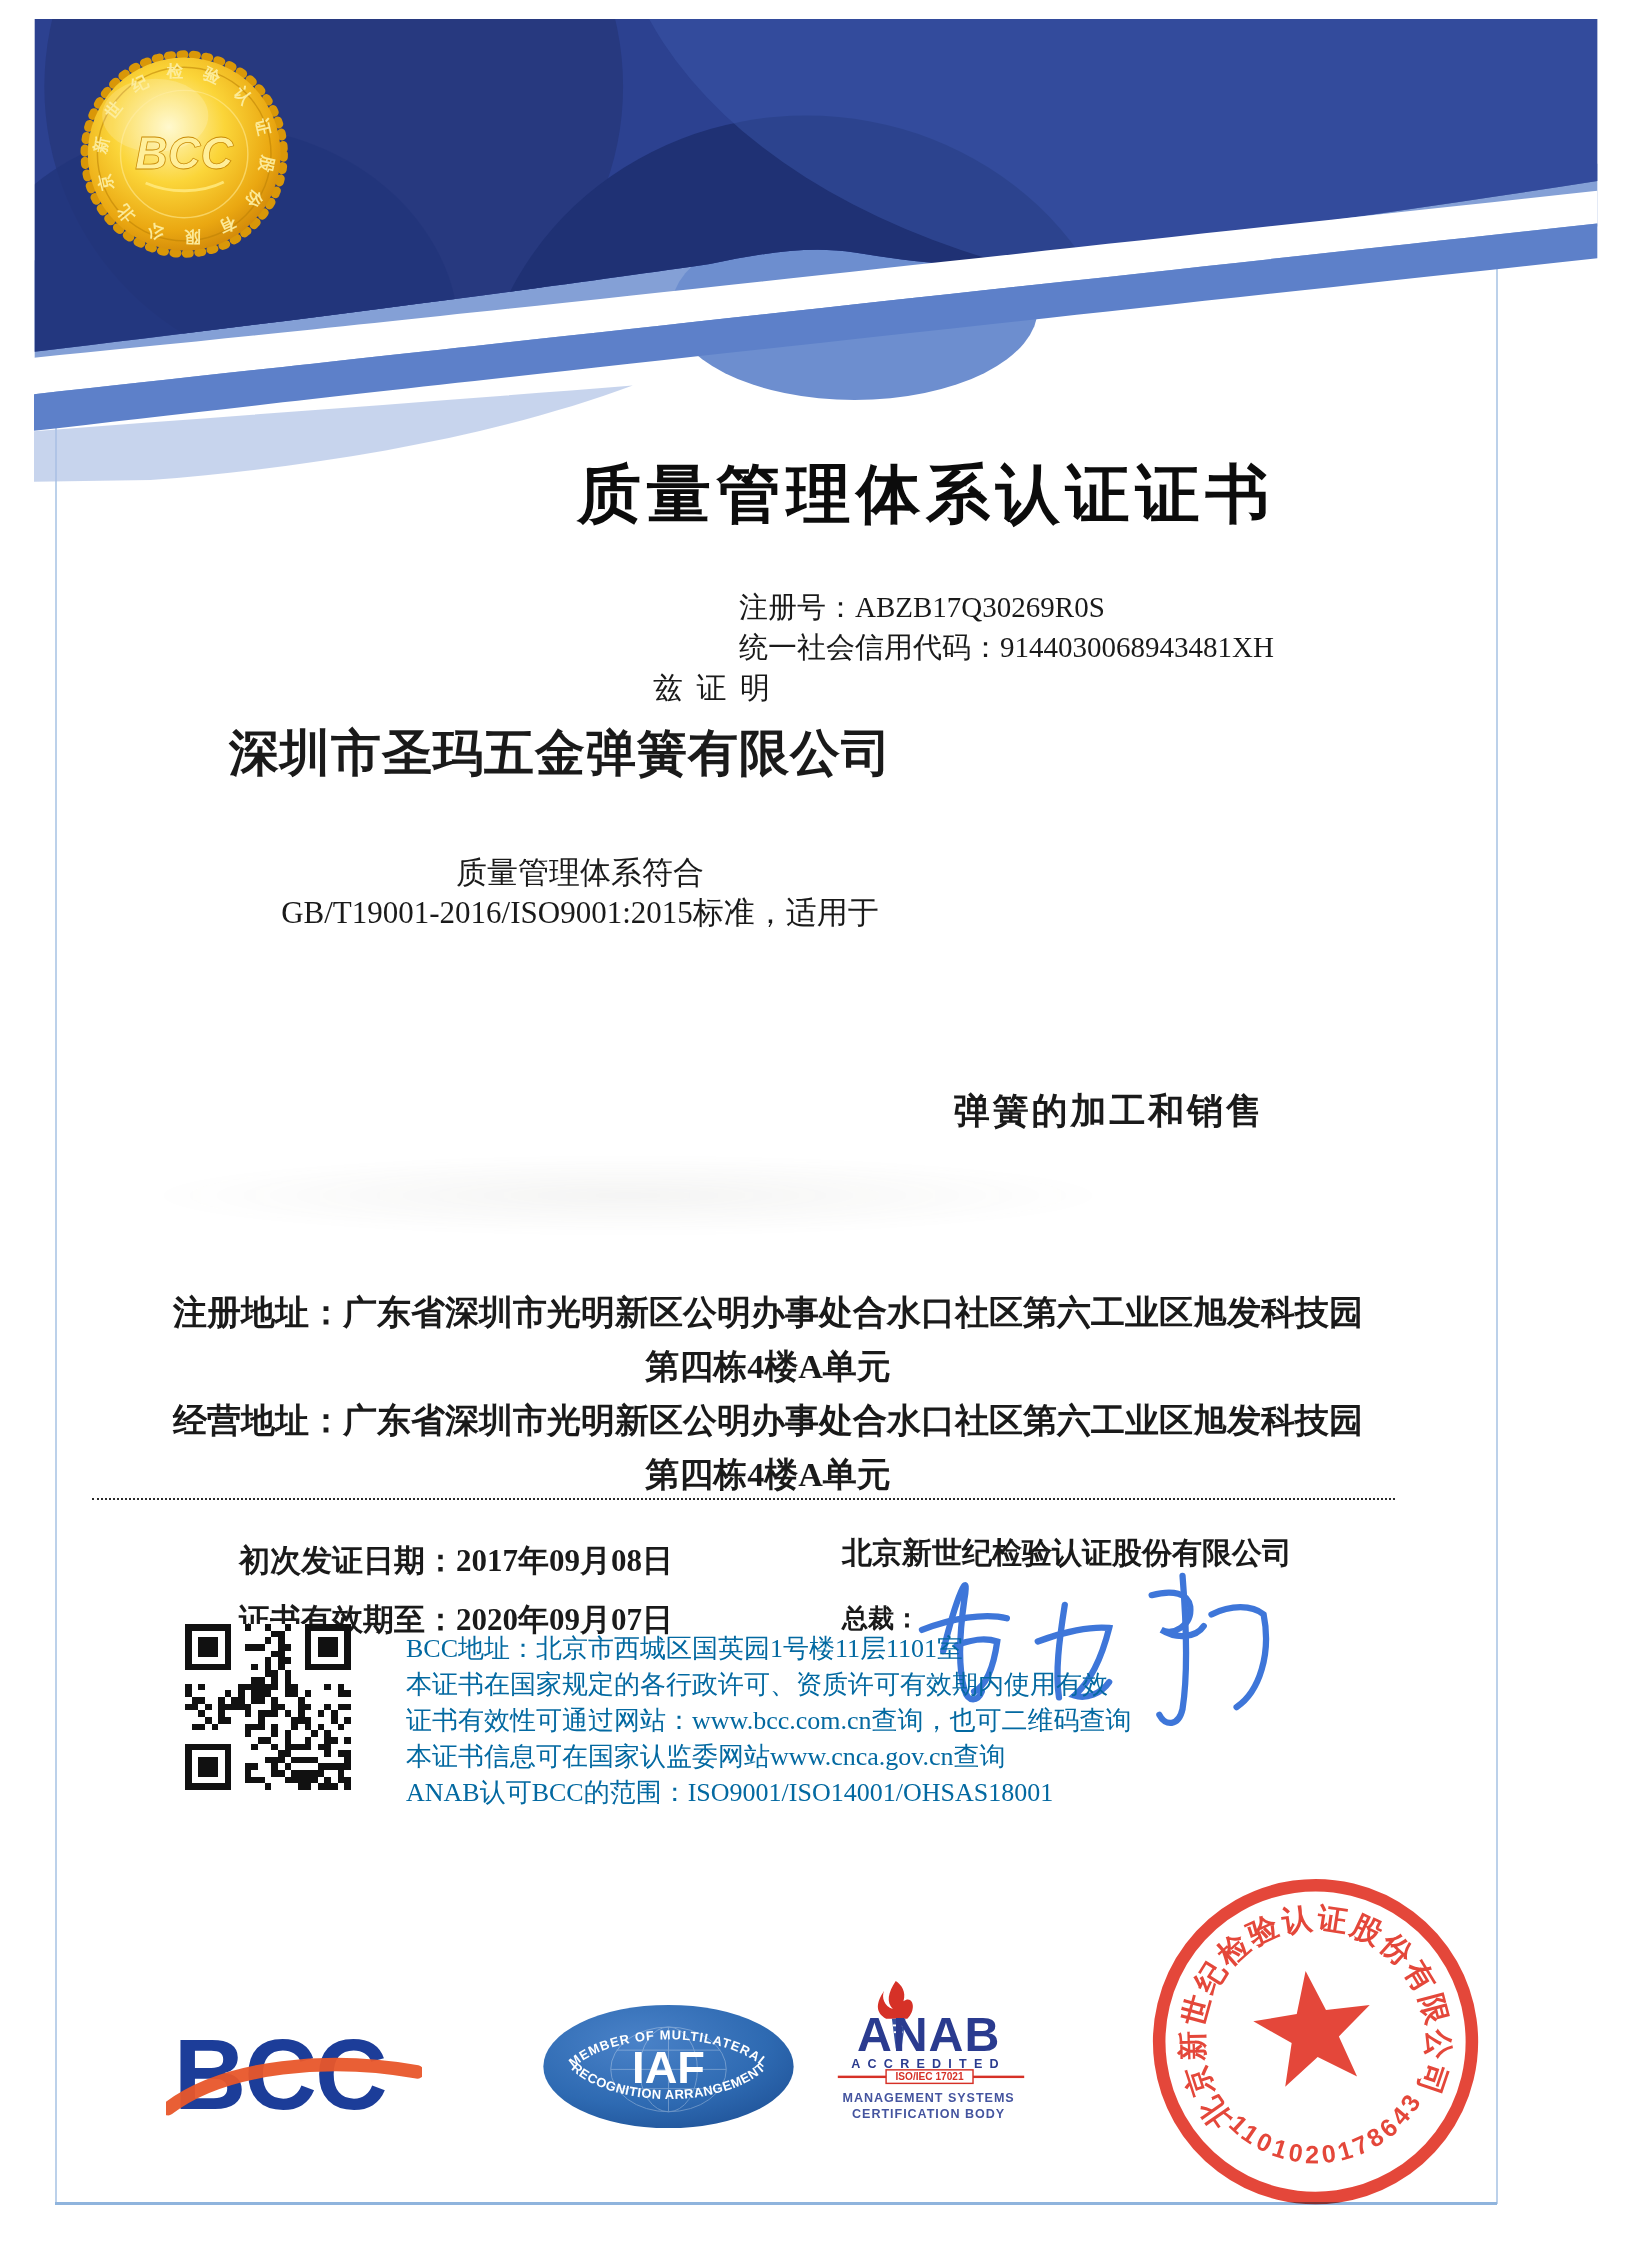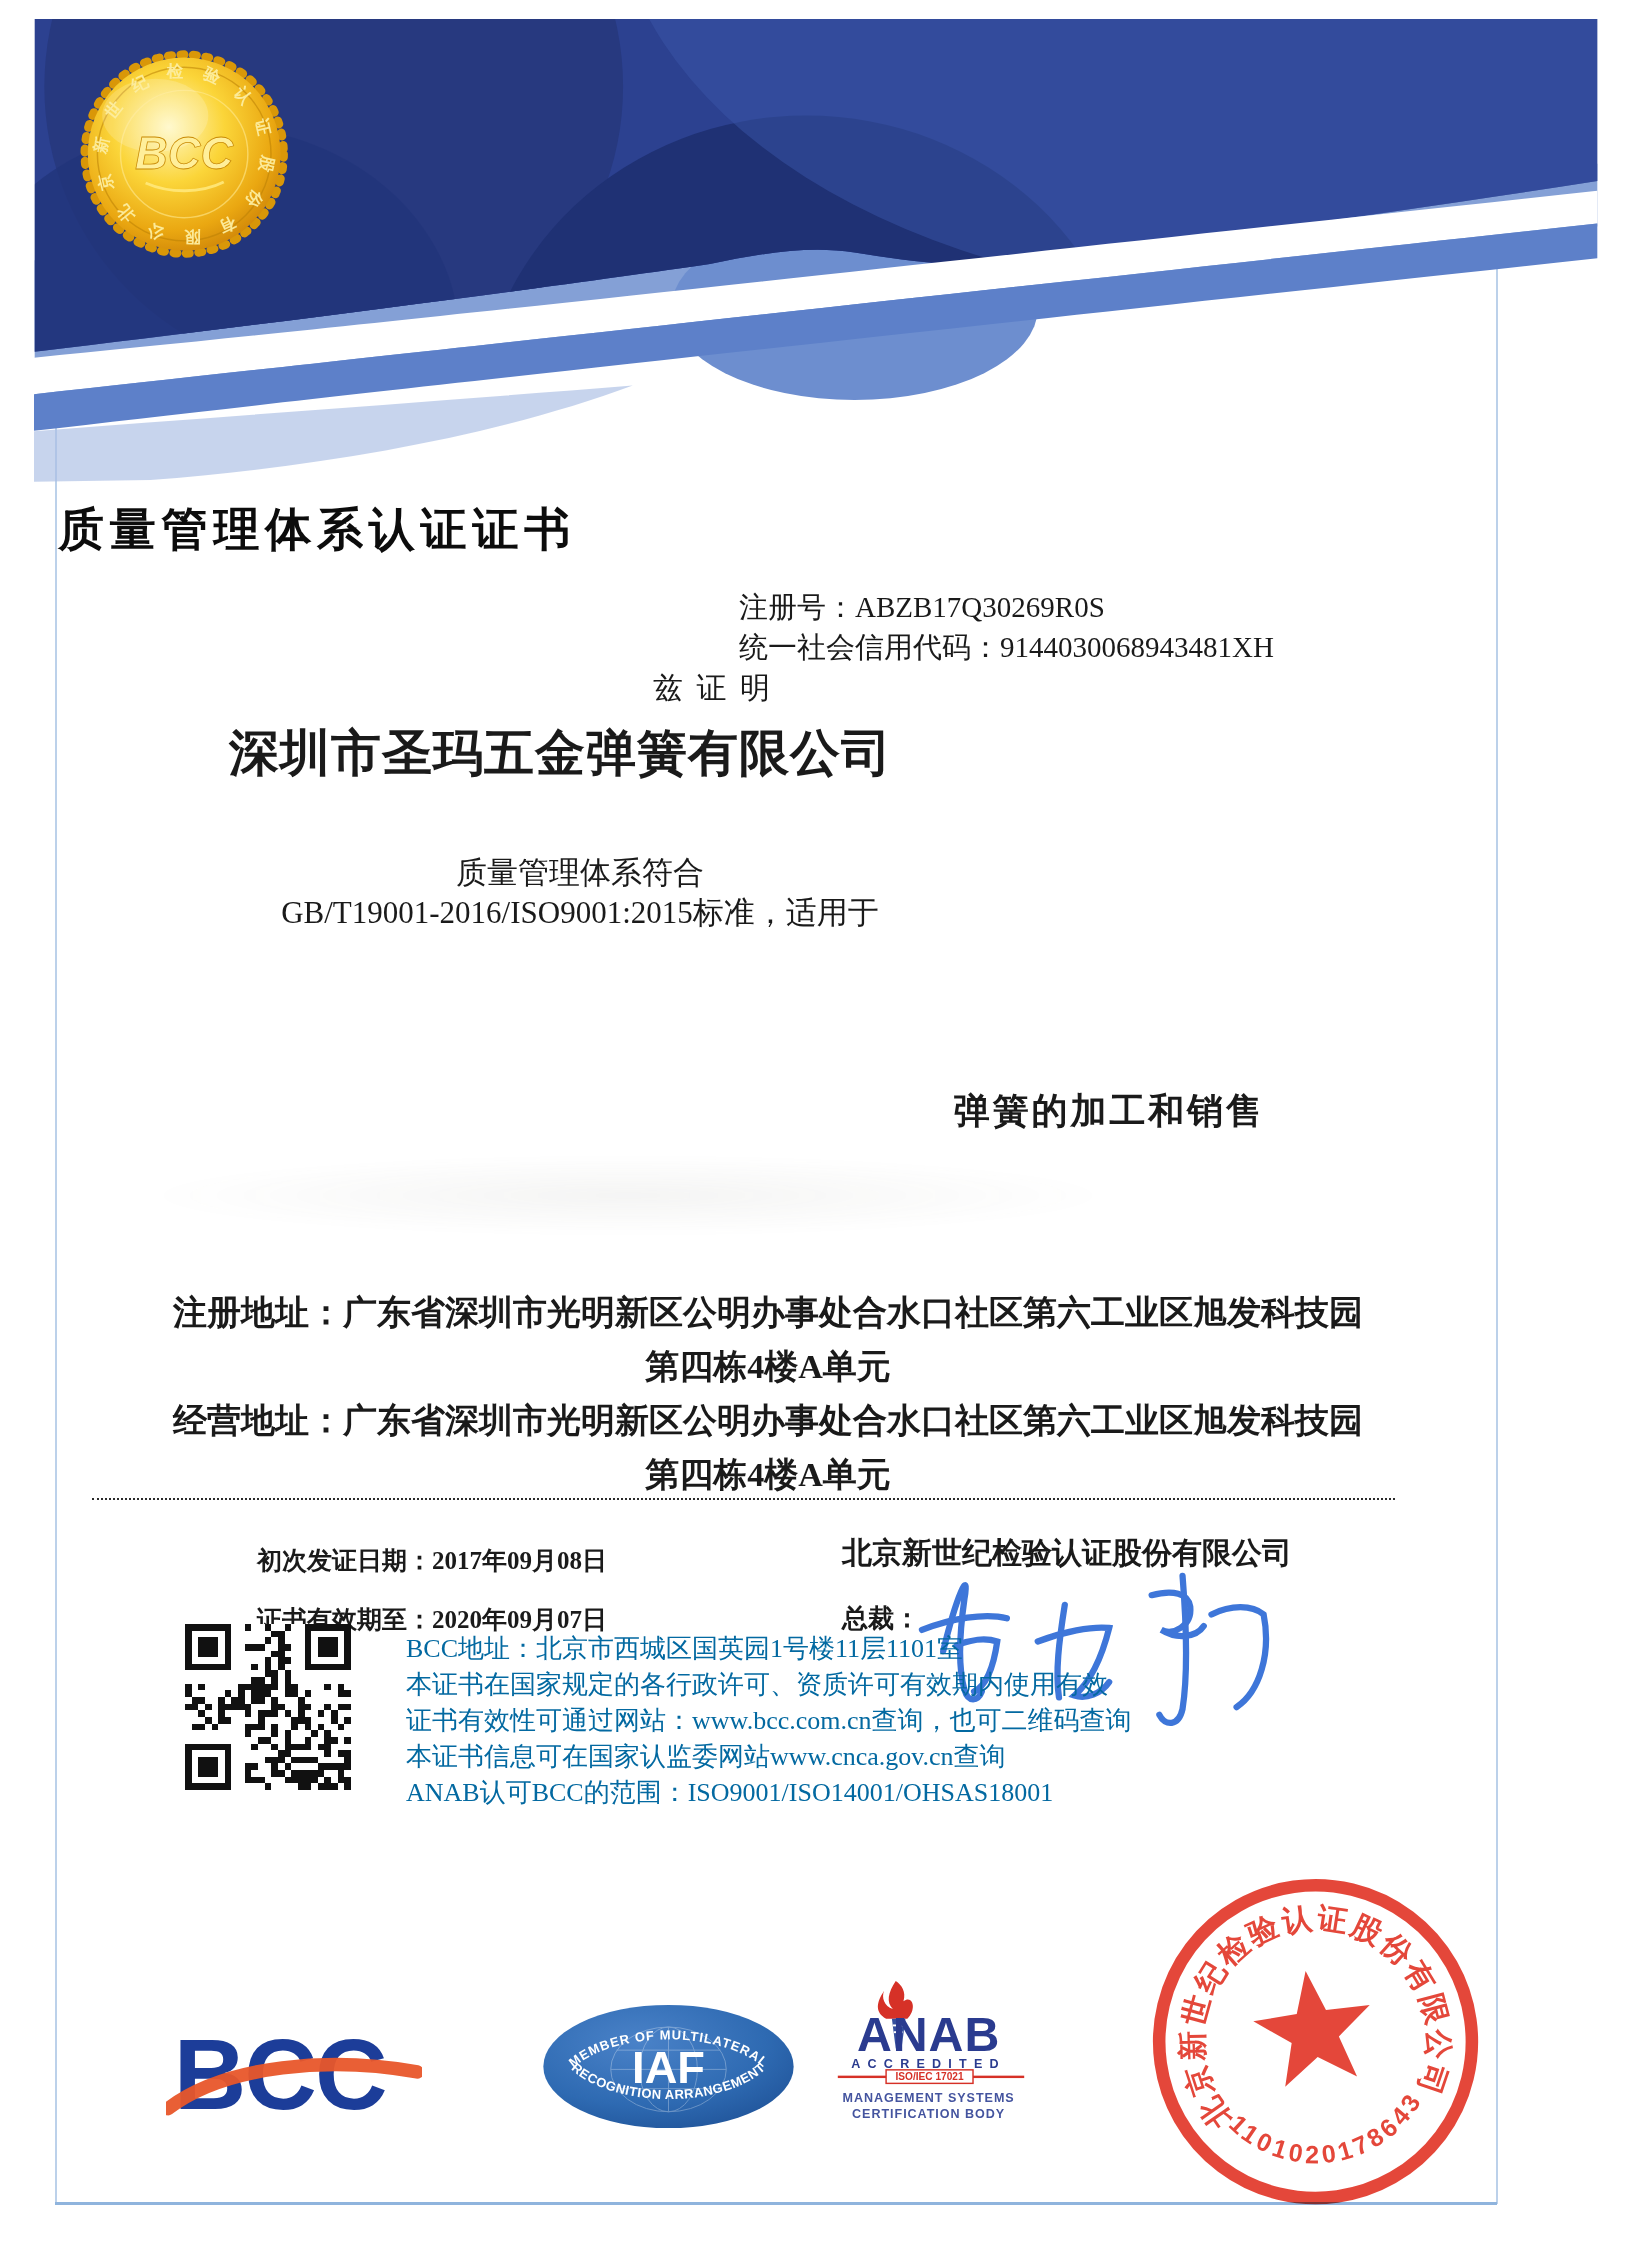--- a/index.html
+++ b/index.html
@@ -10,41 +10,41 @@
   .abs { position:absolute; }
 
   
   .border-left   { left:55px;  top:198px; width:1.9px; height:2006px; background:#bcd1ea; }
   .border-right  { left:1496px;top:198px; width:1.9px; height:2006px; background:#bcd1ea; }
   .border-bottom { left:55px;  top:2202px; width:1442px; height:2.9px; background:#8fb4dd; }
 
   #header-art { left:34px; top:19.3px; width:1564px; height:463px; }
 
   .title {
-    left:58px; top:499px; width:1217px; text-align:left;
-    font-size:46px; font-weight:700; letter-spacing:5.8px; color:#0c0c0c; white-space:nowrap;
+    left:58px; top:451px; width:1217px; text-align:right;
+    font-size:64px; font-weight:700; letter-spacing:5.8px; color:#0c0c0c; white-space:nowrap;
   }
   .reg-block { left:739px; top:587px; font-size:29px; line-height:40px; white-space:nowrap; }
   .certify   { left:653px; top:668px; font-size:30px; letter-spacing:13.5px; white-space:nowrap; }
   .company   { left:126px; top:720px; width:869px; text-align:center;
                font-size:50px; font-weight:700; letter-spacing:1px; white-space:nowrap; }
   .compliance1 { left:126px; top:852px; width:908px; text-align:center; font-size:31px; white-space:nowrap; }
   .compliance2 { left:126px; top:892px; width:908px; text-align:center; font-size:31px; white-space:nowrap; }
   .scope { left:106px; top:1087px; width:1159px; text-align:right;
            font-size:36px; font-weight:700; letter-spacing:2.9px; white-space:nowrap; }
 
   .smudge { left:145px; top:1155px; width:966px; height:81px;
             background:radial-gradient(ellipse at center, rgba(110,110,100,0.07), rgba(110,110,100,0) 70%);
             filter:blur(1.9px); }
 
   .addresses { left:92px; top:1286px; width:1352px; text-align:center;
                font-size:34px; font-weight:700; line-height:54px; }
   .dotted-sep { left:92px; top:1498px; width:1303px; height:0; border-top:2.9px dotted #2b2b2b; }
 
-  .issue-dates { left:239px; top:1531px; font-size:25px; font-weight:700; line-height:59px; white-space:nowrap;margin-left:18px; }
+  .issue-dates { left:239px; top:1531px; font-size:31px; font-weight:700; line-height:59px; white-space:nowrap; }
   .issuer-name { left:842px; top:1533px; font-size:30px; font-weight:700; white-space:nowrap; }
   .president   { left:842px; top:1601px; font-size:26px; font-weight:700; white-space:nowrap; }
   #signature   { left:893px; top:1537px; width:415px; height:208px; }
 
   #qr { left:185px; top:1624px; width:166px; height:166px; }
   .fine-print { left:406px; top:1631px; font-size:26px; line-height:36px; color:#0369a1; }
   .fine-print div { white-space:nowrap; }
 
   #bcc-logo  { left:166px; top:2010px; width:256px; height:121px; }
   #iaf-logo  { left:539px; top:2002px; width:259px; height:129px; }

